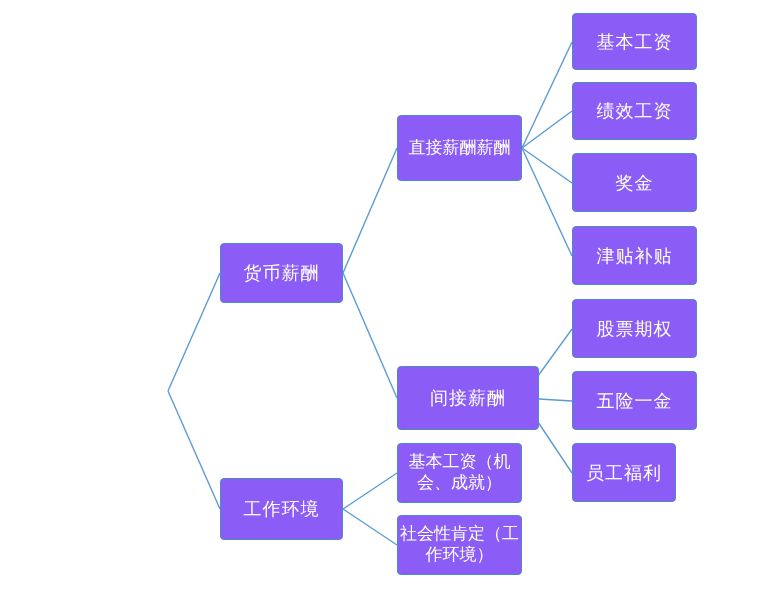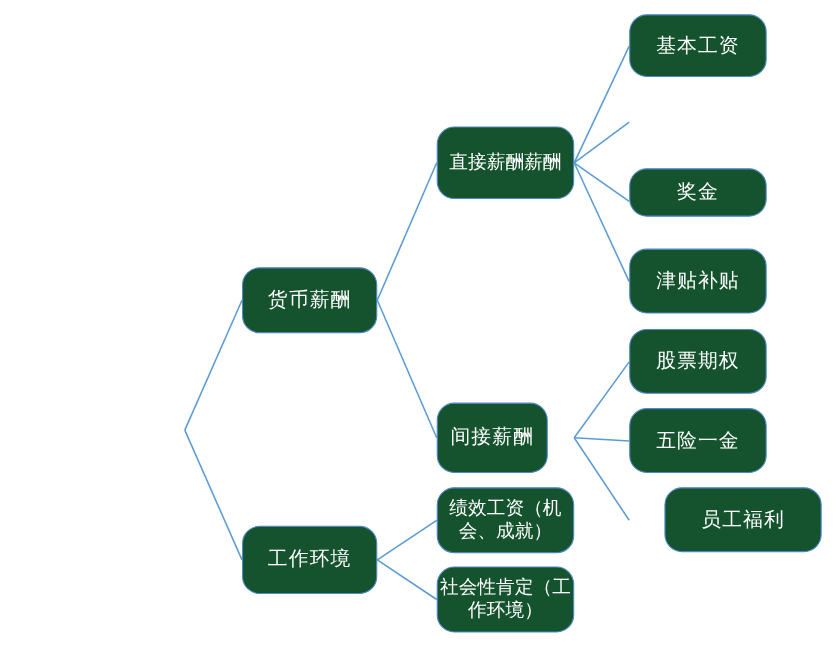--- a/index.html
+++ b/index.html
@@ -18,23 +18,23 @@
   .edges-layer {
     position: absolute;
     left: 0;
     top: 0;
     width: 760px;
     height: 591px;
     pointer-events: none;
   }
   .node {
     position: absolute;
-    background: #14532d;
+    background: #8b5cf6;
     border: 1px solid #4d89c6;
-    border-radius: 16px;
+    border-radius: 4px;
     display: flex;
     align-items: center;
     justify-content: center;
     box-sizing: border-box;
     text-align: center;
   }
   .node-label {
     color: #ffffff;
     font-size: 18px;
     line-height: 1.22;
@@ -75,42 +75,45 @@
   <div class="node" style="left:220px; top:243px; width:123px; height:60px">
     <span class="node-label">货币薪酬</span>
   </div>
   <div class="node" style="left:220px; top:478px; width:123px; height:62px">
     <span class="node-label">工作环境</span>
   </div>
 
   <div class="node" style="left:397px; top:115px; width:125px; height:66px">
     <span class="node-label small">直接薪酬薪酬</span>
   </div>
-  <div class="node" style="left:397px; top:366px; width:101px; height:64px">
+  <div class="node" style="left:397px; top:366px; width:142px; height:64px">
     <span class="node-label">间接薪酬</span>
   </div>
   <div class="node" style="left:397px; top:443px; width:125px; height:60px">
-    <span class="node-label small">绩效工资（机会、成就）</span>
+    <span class="node-label small">基本工资（机会、成就）</span>
   </div>
   <div class="node" style="left:397px; top:515px; width:125px; height:60px">
     <span class="node-label small">社会性肯定（工作环境）</span>
   </div>
 
   <div class="node" style="left:572px; top:13px; width:125px; height:57px">
     <span class="node-label">基本工资</span>
   </div>
-  <div class="node" style="left:572px; top:153px; width:125px; height:44px">
+  <div class="node" style="left:572px; top:82px; width:125px; height:58px">
+    <span class="node-label">绩效工资</span>
+  </div>
+  <div class="node" style="left:572px; top:153px; width:125px; height:59px">
     <span class="node-label">奖金</span>
   </div>
   <div class="node" style="left:572px; top:299px; width:125px; height:59px">
     <span class="node-label">股票期权</span>
   </div>
   <div class="node" style="left:572px; top:226px; width:125px; height:59px">
     <span class="node-label">津贴补贴</span>
   </div>
   <div class="node" style="left:572px; top:371px; width:125px; height:59px">
     <span class="node-label">五险一金</span>
   </div>
-  <div class="node" style="left:604px; top:443px; width:143px; height:59px">
+  <div class="node" style="left:572px; top:443px; width:104px; height:59px">
     <span class="node-label">员工福利</span>
   </div>
 
 </div>
 
 </body></html>

